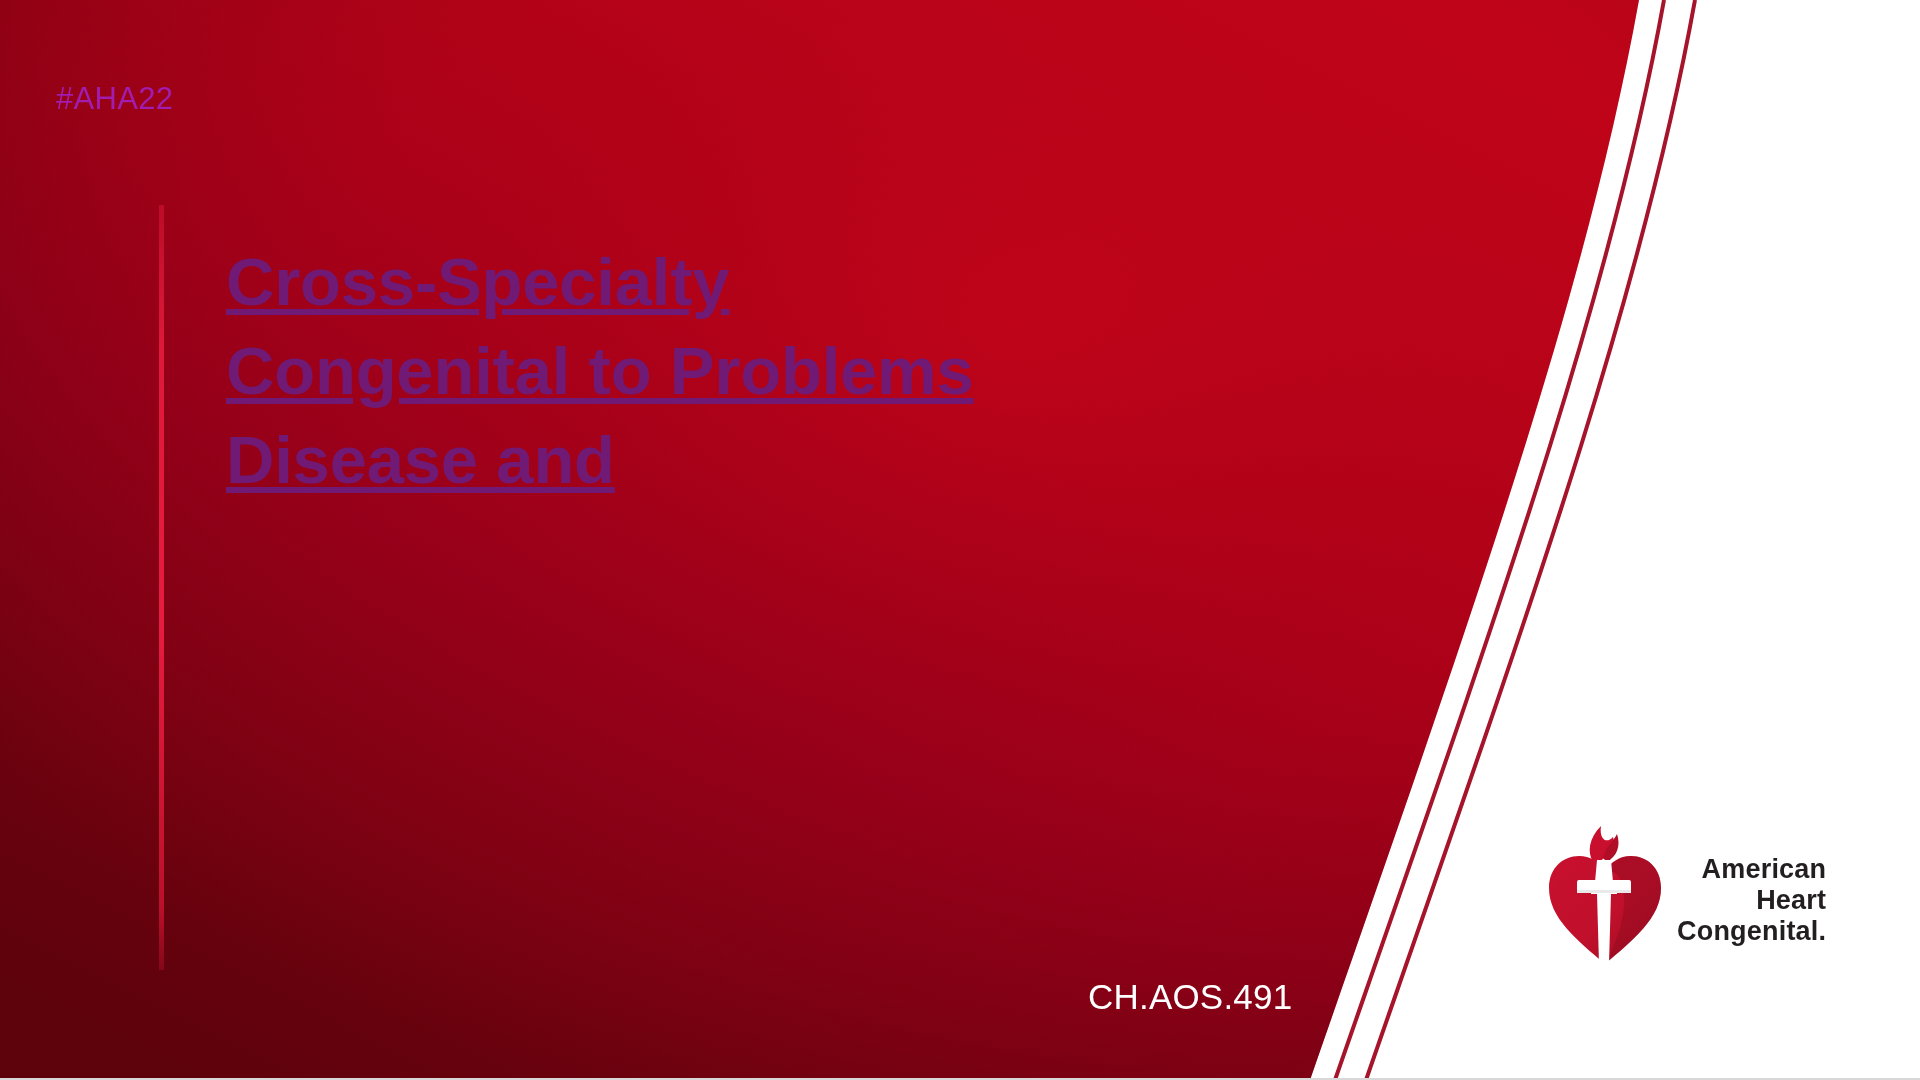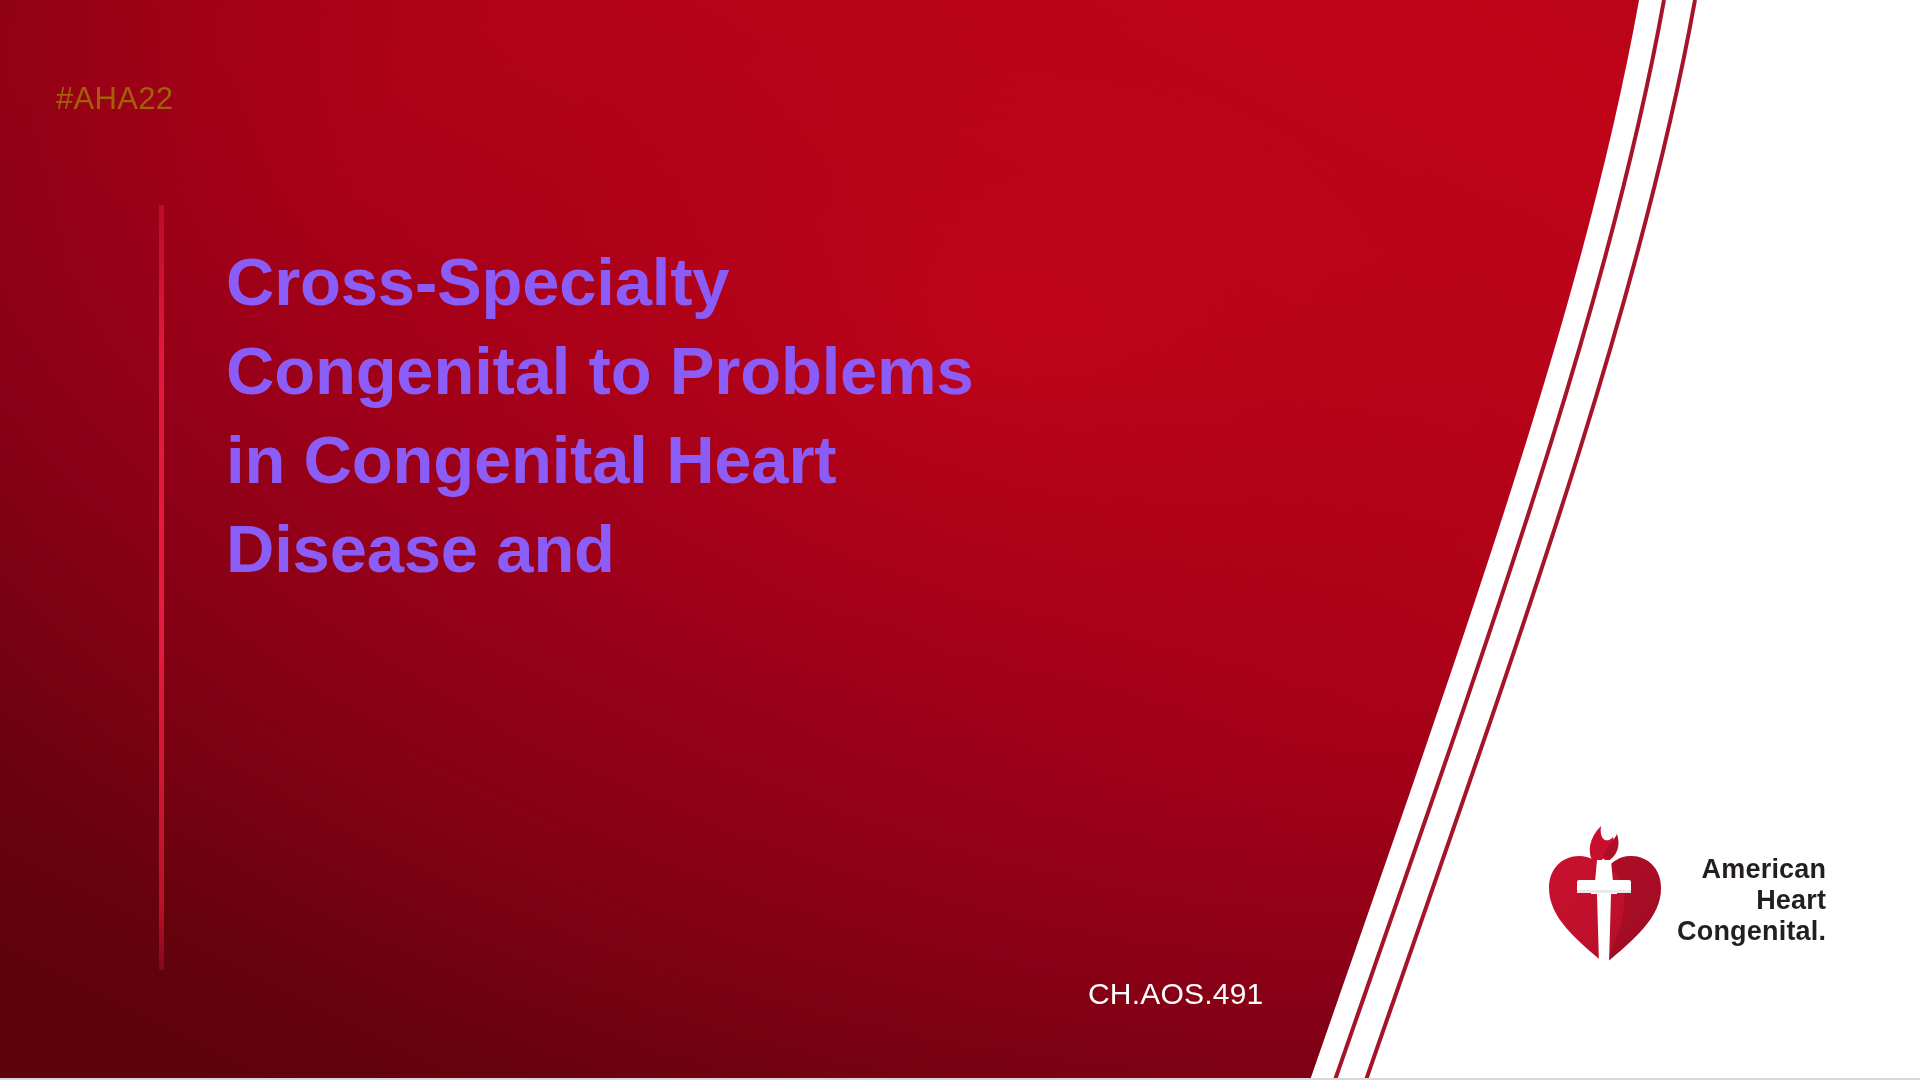--- a/index.html
+++ b/index.html
@@ -53,50 +53,51 @@
         rgba(214,22,52,0.75) 92%,
         rgba(190,18,46,0.35) 100%);
     filter: blur(0.4px);
   }
 
   
   #hashtag {
     position: absolute;
     left: 56px;
     top: 81px;
-    color: #a16207;
+    color: #a21caf;
     font-size: 31px;
     font-weight: 400;
     letter-spacing: 0.3px;
     white-space: nowrap;
   }
 
   
   #title-block {
     position: absolute;
     left: 226px;
     top: 237px;
     width: 1130px;
   }
   .title-line {
-    color: #8b5cf6;
+    color: #701a75;
     font-size: 67px;
     font-weight: bold;
     line-height: 89px;
     letter-spacing: -0.2px;
     white-space: nowrap;
+    text-decoration: underline;
   }
 
   
   #code-text {
     position: absolute;
     left: 1088px;
     top: 977px;
     color: #ffffff;
-    font-size: 30px;
+    font-size: 35px;
     font-weight: 400;
     letter-spacing: 0.2px;
     white-space: nowrap;
   }
 
   
   #aha-logo {
     position: absolute;
     left: 1547px;
     top: 820px;
@@ -159,21 +160,20 @@
     <path fill="none" stroke="#a6142b" stroke-width="4" d="M1695,0 C1641,300 1526,620 1366,1080"></path>
   </svg>
 
   <div id="accent-rule"></div>
 
   <div id="hashtag">#AHA22</div>
 
   <div id="title-block">
     <div class="title-line">Cross-Specialty</div>
     <div class="title-line">Congenital to Problems</div>
-    <div class="title-line">in Congenital Heart</div>
     <div class="title-line">Disease and</div>
   </div>
 
   <div id="code-text">CH.AOS.491</div>
 
   <div id="aha-logo">
     <svg id="aha-mark" viewBox="0 0 116 142">
       <defs>
         <linearGradient id="heartGrad" x1="0" y1="0" x2="1" y2="1">
           <stop offset="0%" stop-color="#c8102e"></stop>

